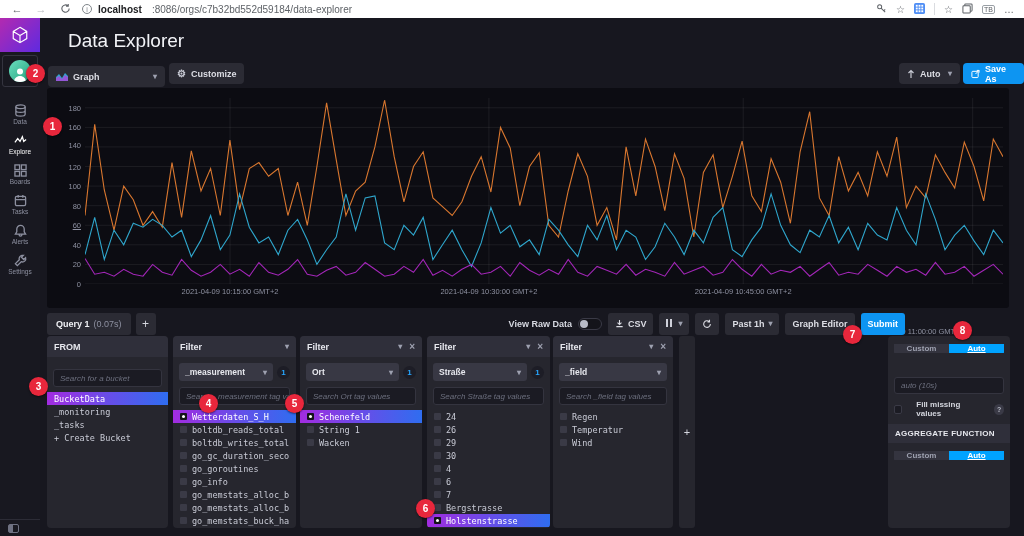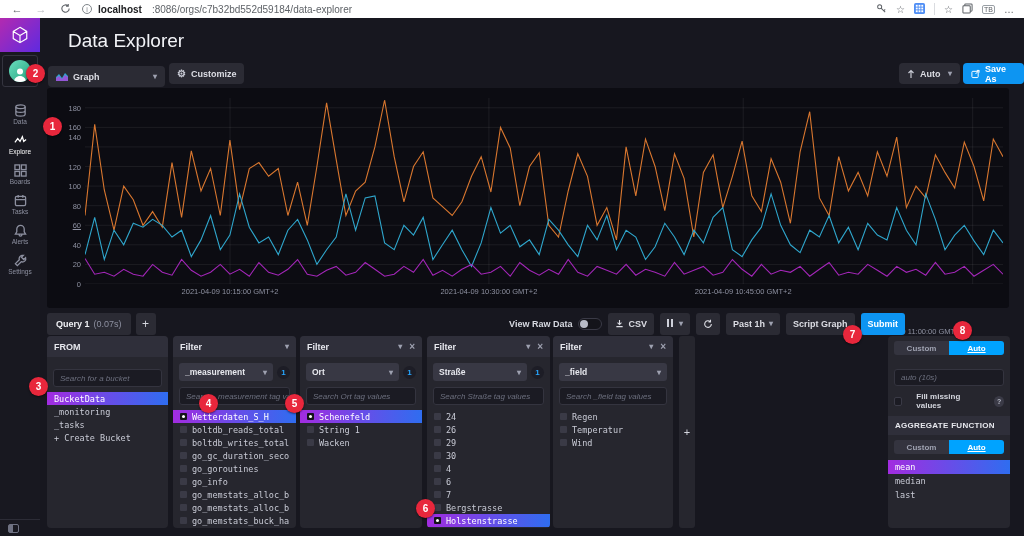--- a/index.html
+++ b/index.html
@@ -110,24 +110,24 @@
   .add-cell { position:absolute; left:679px; top:336px; width:16px; height:192px; background:#26262e;
     border-radius:3px; display:flex; align-items:center; justify-content:center; color:#d6d8e0;
     font-size:11px; cursor:pointer; }
 
   
   .opt-panel { position:absolute; left:888px; top:336px; width:122px; height:192px; background:#26262e;
     border-radius:4px; overflow:hidden; }
   .opt-head { height:19px; background:#2f2f3a; display:flex; align-items:center; padding:0 7px;
     font-size:8px; font-weight:bold; letter-spacing:0.3px; color:#e7e8ee; }
   .opt-body { padding:5px 6px 6px 6px; }
-  .seg { display:flex; height:14px; border-radius:3px; overflow:hidden; font-size:8px; font-weight:bold; }
+  .seg { display:flex; height:14px; border-radius:3px; overflow:hidden; font-size:8px; font-weight:bold;align-items:center; }
   .seg .seg-l { flex:1; background:#34343f; color:#9ea1b0; display:flex; align-items:center; justify-content:center; cursor:pointer; }
   .seg .seg-r { flex:1; background:#00a3ff; color:#fff; display:flex; align-items:center; justify-content:center; cursor:pointer;text-decoration:underline; }
-  .opt-input { margin-top:14px; height:17px; background:#1b1b23; border:1px solid #34343f; border-radius:3px;
+  .opt-input { margin-top:22px; height:17px; background:#1b1b23; border:1px solid #34343f; border-radius:3px;
     display:flex; align-items:center; padding:0 6px; font-size:8px; font-style:italic; color:#6c6f7e; }
   .fill-row { margin-top:6px; display:flex; align-items:center; gap:14px; font-size:8px; font-weight:bold; color:#d4d6de; }
   .fill-cb { width:9px; height:9px; background:#1b1b23; border:1px solid #3a3a46; border-radius:2px; cursor:pointer; }
   .help-badge { margin-left:auto; width:11px; height:11px; border-radius:50%; background:#3a3a46;
     color:#b7bac6; font-size:7px; display:flex; align-items:center; justify-content:center; }
   .agg-list .list-row { height:14px; padding:0 7px; }
 
   
   .rbadge { position:absolute; width:19px; height:19px; border-radius:50%; background:#e8273c; color:#fff;
     font-size:10px; font-weight:bold; display:flex; align-items:center; justify-content:center;
@@ -277,21 +277,21 @@
 
 <div class="graph-panel">
   <div id="y-labels">
       <div class="ylabel" style="left: 4px; top: 192px;">0</div>
       <div class="ylabel" style="left: 4px; top: 172.421px;">20</div>
       <div class="ylabel" style="left: 4px; top: 152.842px;">40</div>
       <div class="ylabel" style="left: 4px; top: 133.263px; text-decoration: underline;">60</div>
       <div class="ylabel" style="left: 4px; top: 113.684px;">80</div>
       <div class="ylabel" style="left: 4px; top: 94.1053px;">100</div>
       <div class="ylabel" style="left: 4px; top: 74.5263px;">120</div>
-      <div class="ylabel" style="left: 4px; top: 45px;">140</div>
+      <div class="ylabel" style="left: 4px; top: 53px;">140</div>
       <div class="ylabel" style="left: 4px; top: 35.3684px;">160</div>
       <div class="ylabel" style="left: 4px; top: 15.7895px;">180</div>
     </div>
   <div id="x-labels">
       <div class="xlabel" style="left: 183.044px; transform: translateX(-50%);">2021-04-09 10:15:00 GMT+2</div>
       <div class="xlabel" style="left: 441.92px; transform: translateX(-50%);">2021-04-09 10:30:00 GMT+2</div>
       <div class="xlabel" style="left: 696.206px; transform: translateX(-50%);">2021-04-09 10:45:00 GMT+2</div>
       <div class="xlabel" style="left: 895px; transform: translateX(-85%); margin-top: 40px;">2021-04-09 11:00:00 GMT</div>
     </div>
   <div id="chart-wrap">
@@ -339,21 +339,21 @@
     <div class="mini-btn">
       <svg width="10" height="10" viewBox="0 0 12 12">
           <path d="M10 6a4 4 0 1 1-1.2-2.8M9 1v2.4H6.6" fill="none" stroke="#dcdde4" stroke-width="1.3"></path>
         </svg>
     </div>
     <div class="mini-btn">
       <span>Past 1h</span>
       <span class="caret">▾</span>
     </div>
     <div class="mini-btn">
-      <span>Script Graph</span>
+      <span>Graph Editor</span>
     </div>
     <div class="mini-btn submit-btn">
       <span>Submit</span>
     </div>
   </div>
 </div>
 
 <div class="panel" style="left:47px;width:121px;">
   <div class="panel-head">
     <span>FROM</span>
@@ -569,31 +569,20 @@
       <span class="help-badge">?</span>
     </div>
   </div>
   <div class="opt-head">AGGREGATE FUNCTION</div>
   <div class="opt-body" style="padding-bottom:0;">
     <div class="seg">
       <div class="seg-l">Custom</div>
       <div class="seg-r">Auto</div>
     </div>
   </div>
-  <div class="list agg-list" id="agg-list" style="margin-top:6px;">
-      <div class="list-row selected">
-        <span class="row-label">mean</span>
-      </div>
-      <div class="list-row">
-        <span class="row-label">median</span>
-      </div>
-      <div class="list-row">
-        <span class="row-label">last</span>
-      </div>
-    </div>
 </div>
 
 <div class="rbadge" style="left:43px;top:117px;">1</div>
 <div class="rbadge" style="left:26px;top:64px;">2</div>
 <div class="rbadge" style="left:29px;top:377px;">3</div>
 <div class="rbadge" style="left:199px;top:394px;">4</div>
 <div class="rbadge" style="left:285px;top:394px;">5</div>
 <div class="rbadge" style="left:416px;top:499px;">6</div>
 <div class="rbadge" style="left:843px;top:325px;">7</div>
 <div class="rbadge" style="left:953px;top:321px;">8</div>

